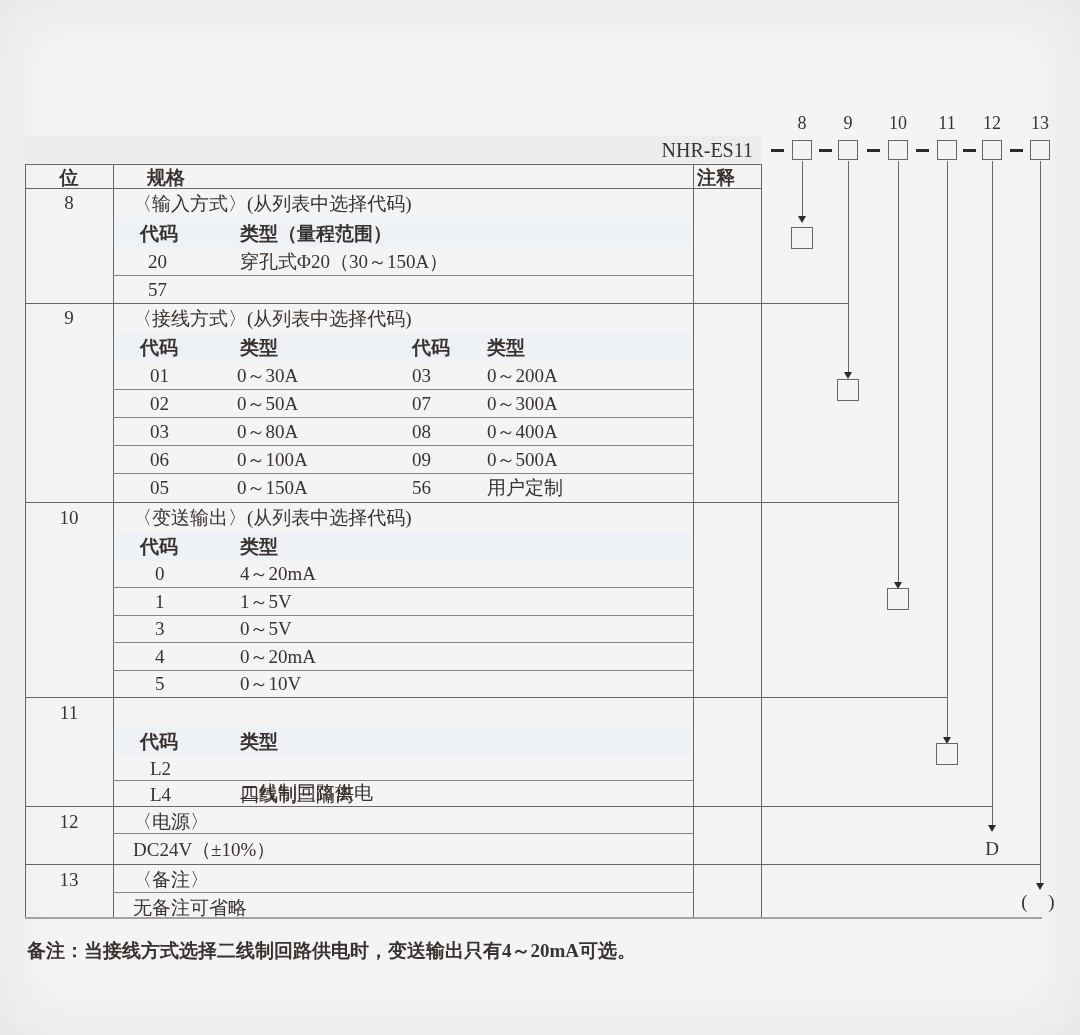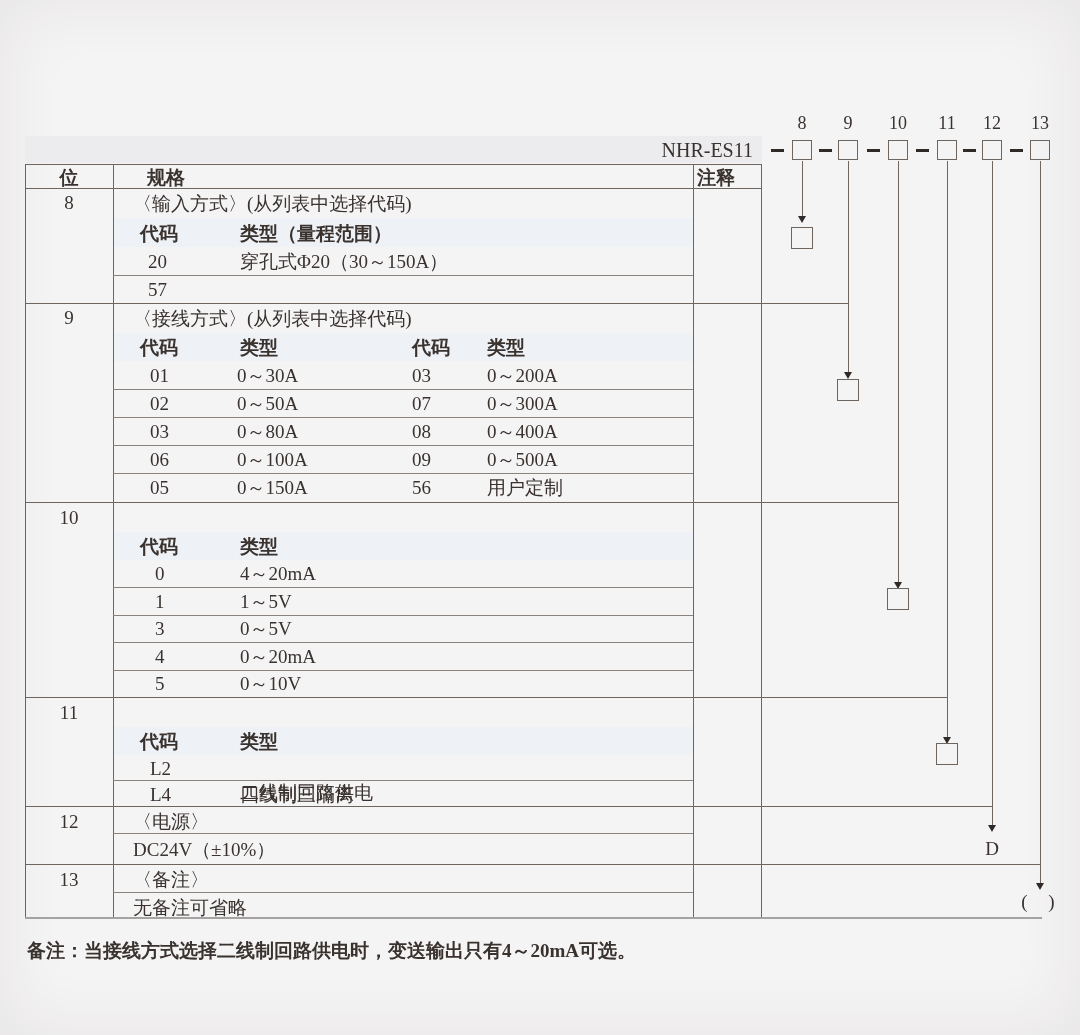--- a/index.html
+++ b/index.html
@@ -98,20 +98,21 @@
   <div class="txt" style="left:487px;top:421px">0～400A</div>
   <div class="txt" style="left:150px;top:449px">06</div>
   <div class="txt" style="left:237px;top:449px">0～100A</div>
   <div class="txt" style="left:412px;top:449px">09</div>
   <div class="txt" style="left:487px;top:449px">0～500A</div>
   <div class="txt" style="left:150px;top:477px">05</div>
   <div class="txt" style="left:237px;top:477px">0～150A</div>
   <div class="txt" style="left:412px;top:477px">56</div>
   <div class="txt" style="left:487px;top:477px">用户定制</div>
 
+  <div class="txt" style="left:133px;top:507px">〈变送输出〉(从列表中选择代码)</div>
   <div class="txt sans" style="left:140px;top:536px">代码</div>
   <div class="txt sans" style="left:240px;top:536px">类型</div>
   <div class="txt" style="left:155px;top:563px">0</div>
   <div class="txt" style="left:240px;top:563px">4～20mA</div>
   <div class="txt" style="left:155px;top:591px">1</div>
   <div class="txt" style="left:240px;top:591px">1～5V</div>
   <div class="txt" style="left:155px;top:618px">3</div>
   <div class="txt" style="left:240px;top:618px">0～5V</div>
   <div class="txt" style="left:155px;top:646px">4</div>
   <div class="txt" style="left:240px;top:646px">0～20mA</div>

